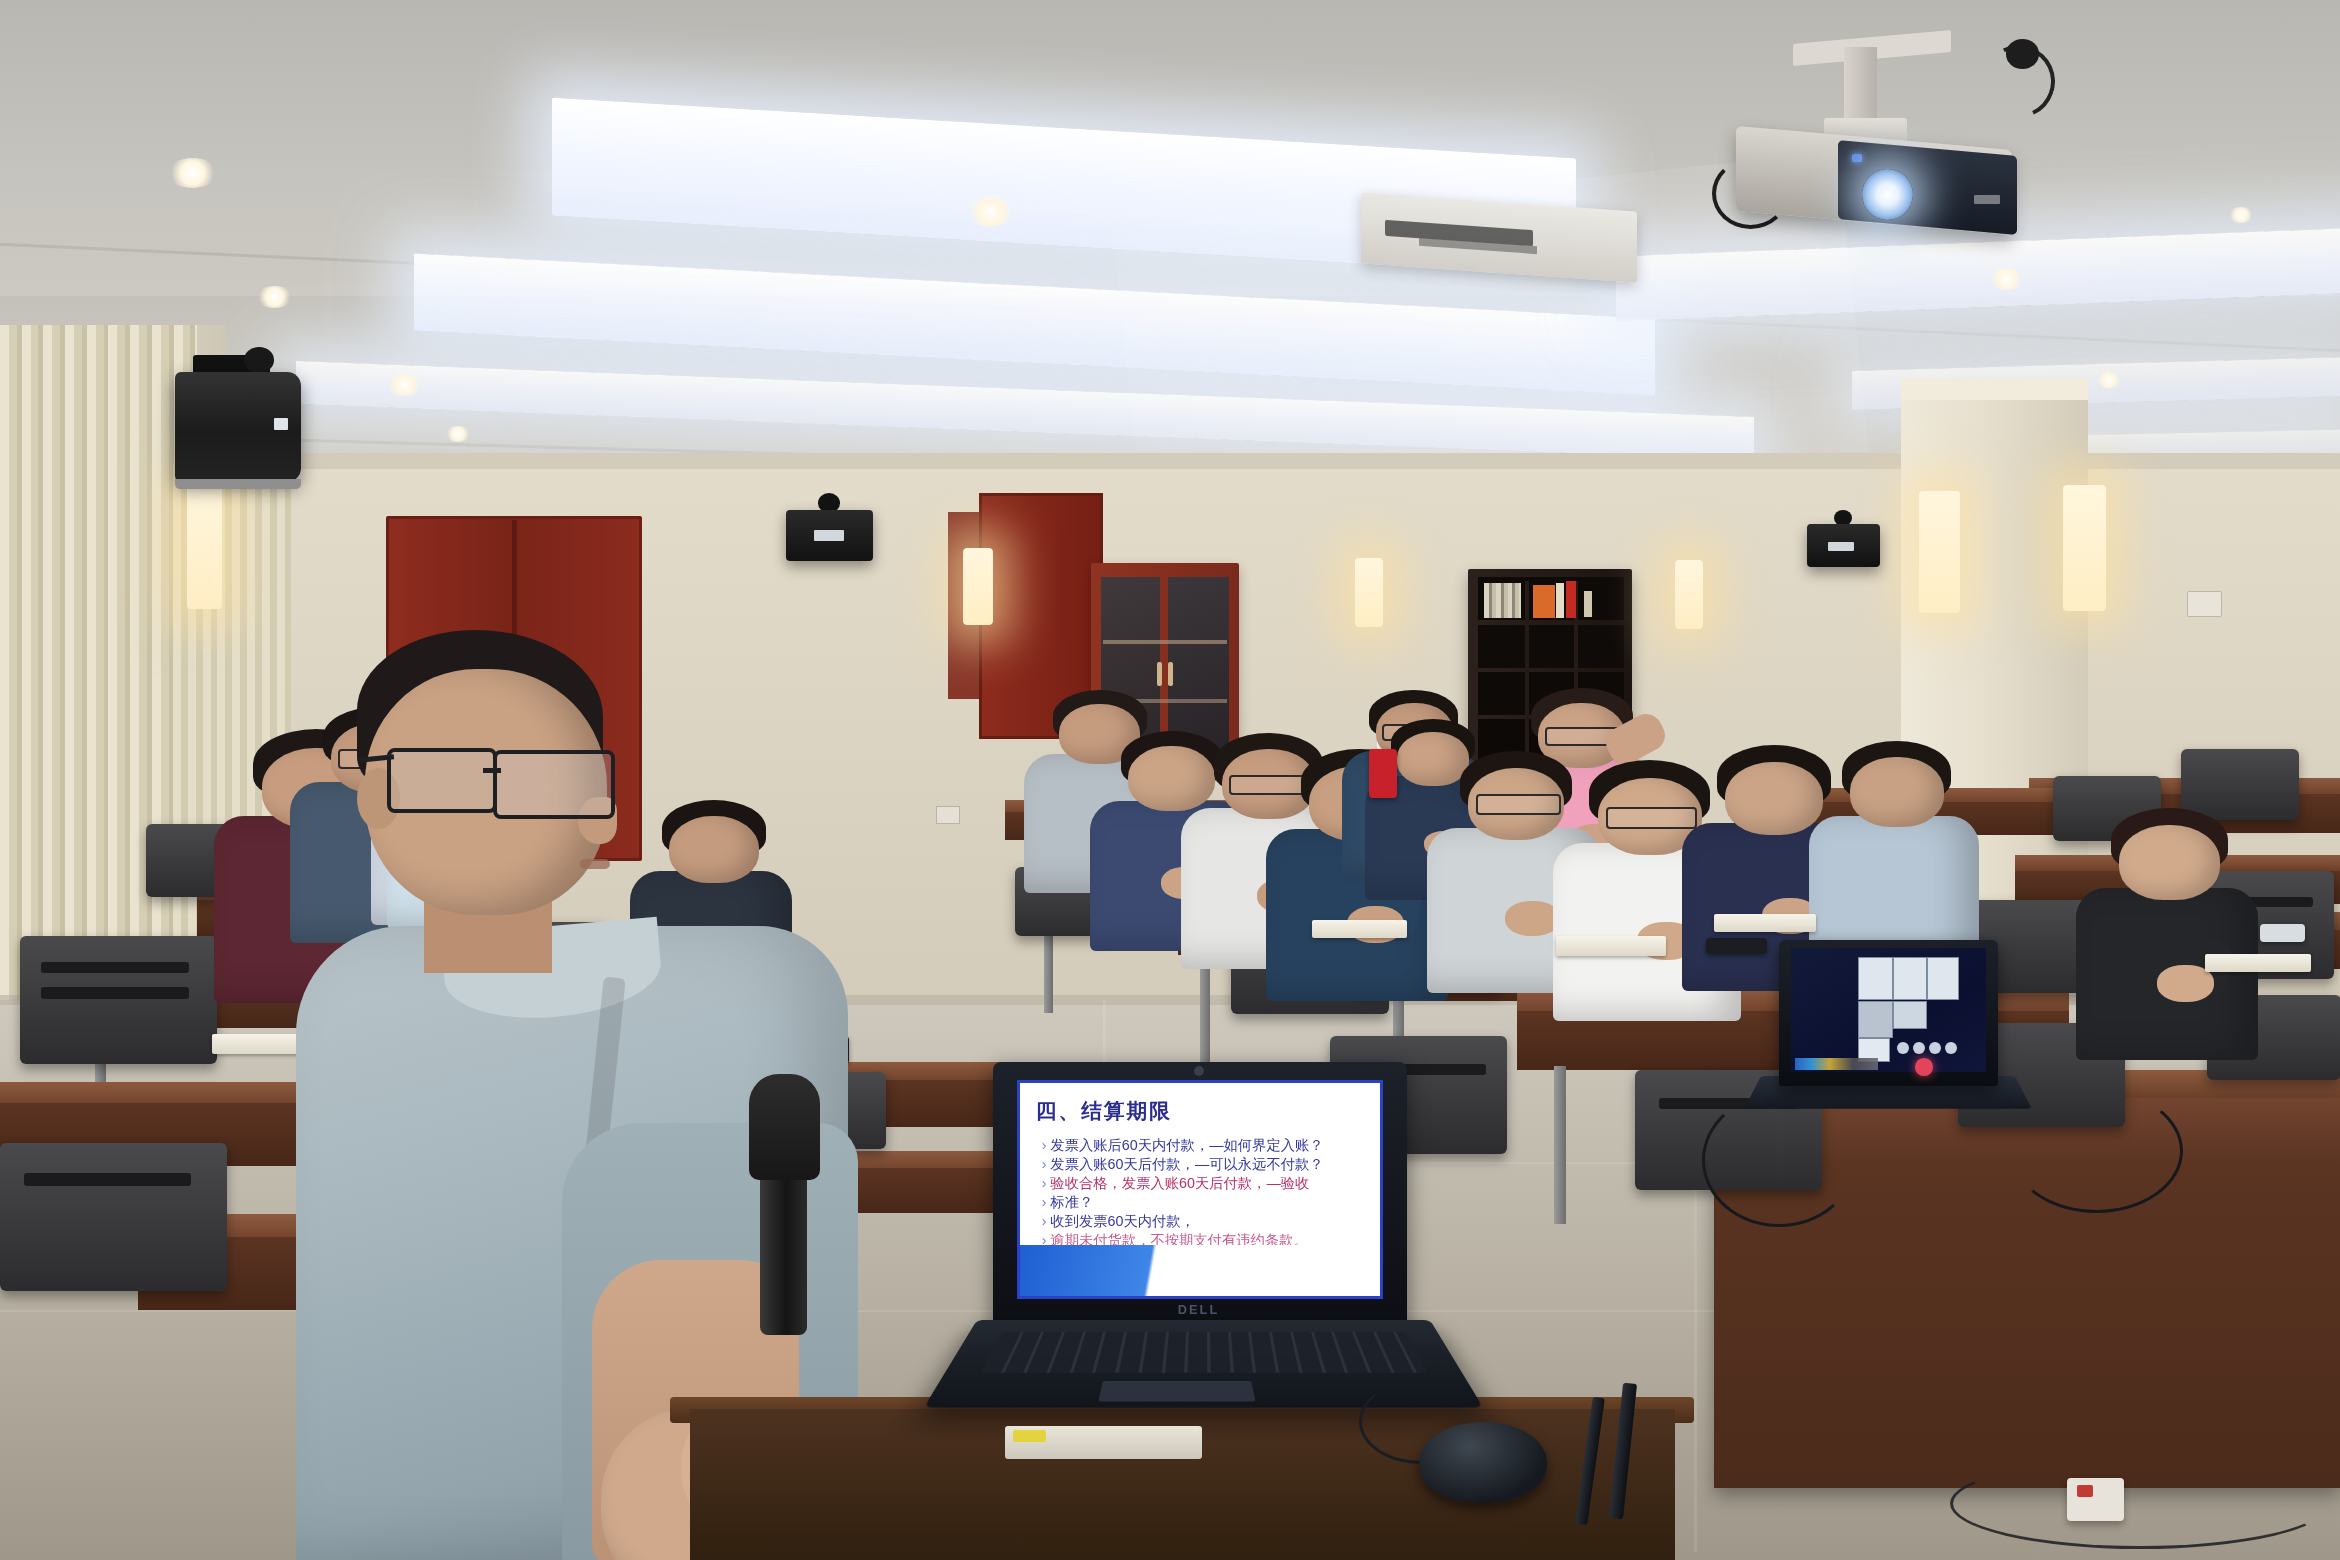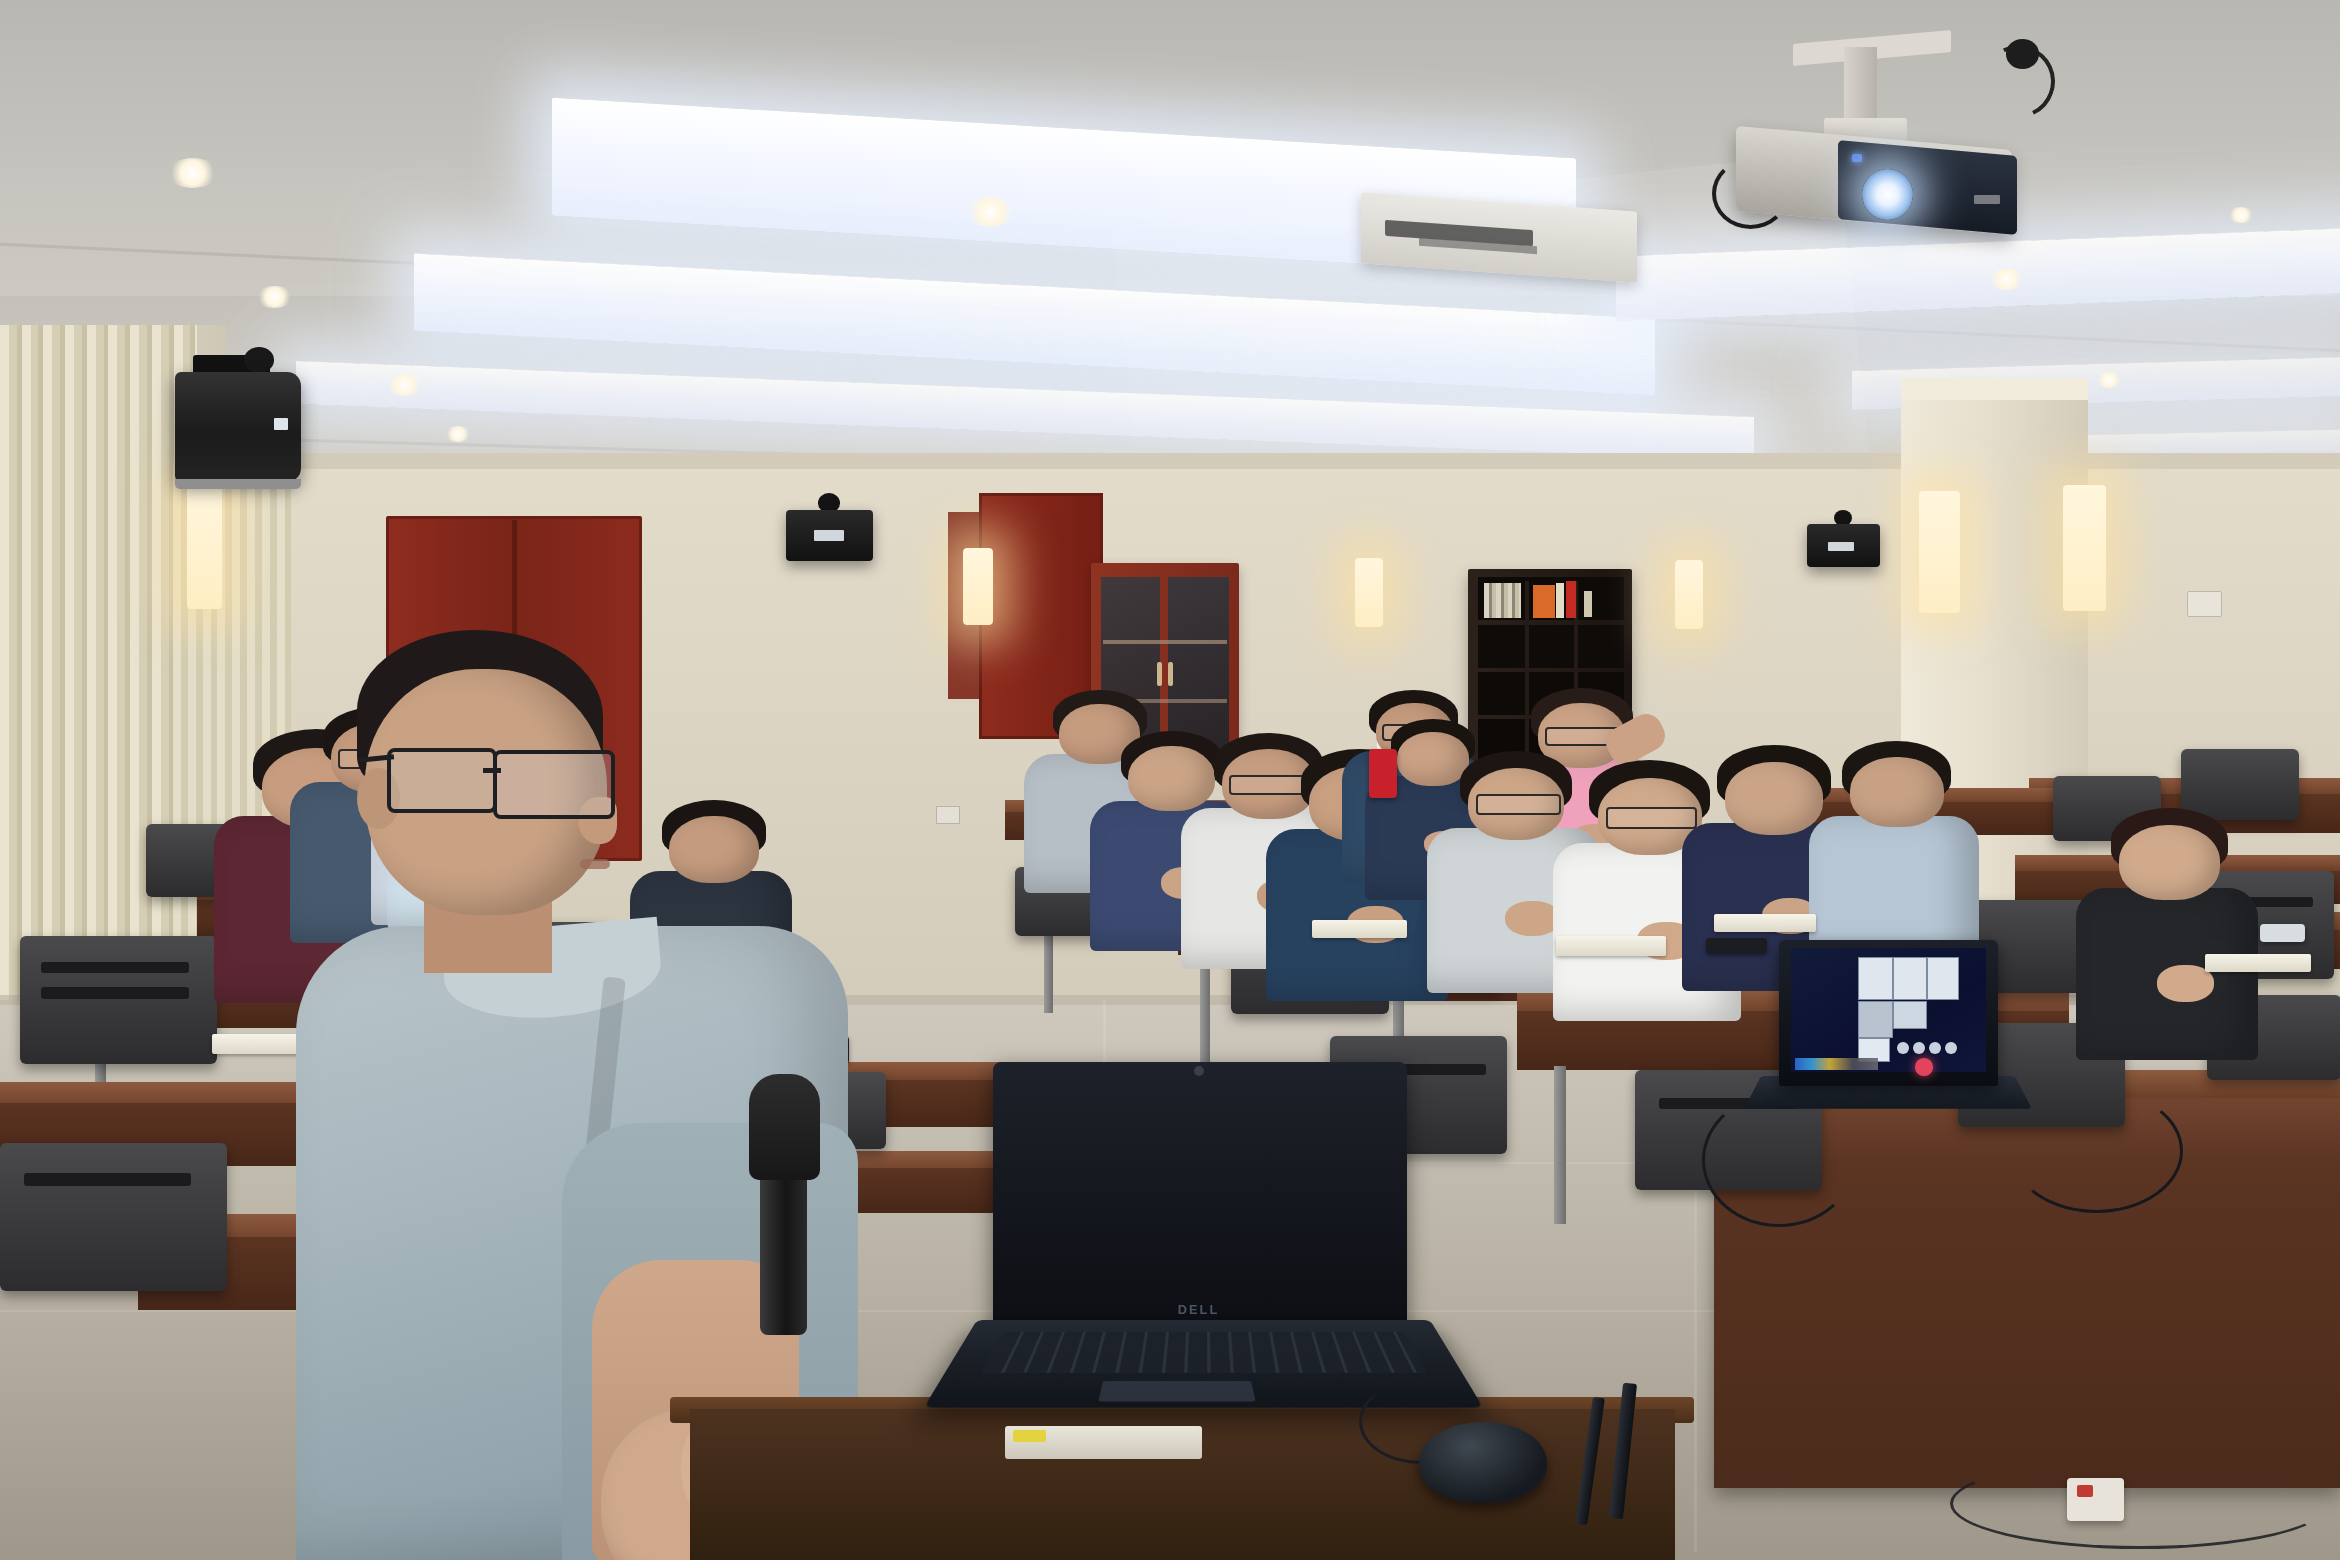--- a/index.html
+++ b/index.html
@@ -577,20 +577,34 @@
 
   <div class="abs" id="mic-body"></div>
   <div class="abs" id="mic-ring"></div>
   <div class="abs" id="mic-head"></div>
 
   <div class="abs" id="podium-top"></div>
   <div class="abs" id="podium"></div>
 
   <div class="abs" id="lap-lid"></div>
   <div class="abs" id="lap-cam"></div>
+  <div class="abs" id="lap-screen">
+    <div id="slide">
+      <div id="slide-title">四、结算期限</div>
+      <ul id="slide-list">
+        <li>发票入账后60天内付款，—如何界定入账？</li>
+        <li>发票入账60天后付款，—可以永远不付款？</li>
+        <li class="red">验收合格，发票入账60天后付款，—验收</li>
+        <li style="list-style:none">标准？</li>
+        <li>收到发票60天内付款，</li>
+        <li class="pinkish">逾期未付货款，不按期支付有违约条款。</li>
+      </ul>
+      <div id="slide-deco"></div>
+    </div>
+  </div>
   <div class="abs" id="lap-logo">DELL</div>
   <div class="abs" id="lap-base"></div>
   <div class="abs" id="lap-keys"></div>
   <div class="abs" id="lap-pad"></div>
   <div class="abs" id="lap-sticker"></div>
   <div class="abs" id="lap-sticker-tag"></div>
 
   <div class="abs" id="mouse-cord"></div>
   <div class="abs" id="mouse"></div>
   <div class="abs pen" id="pen1"></div>

